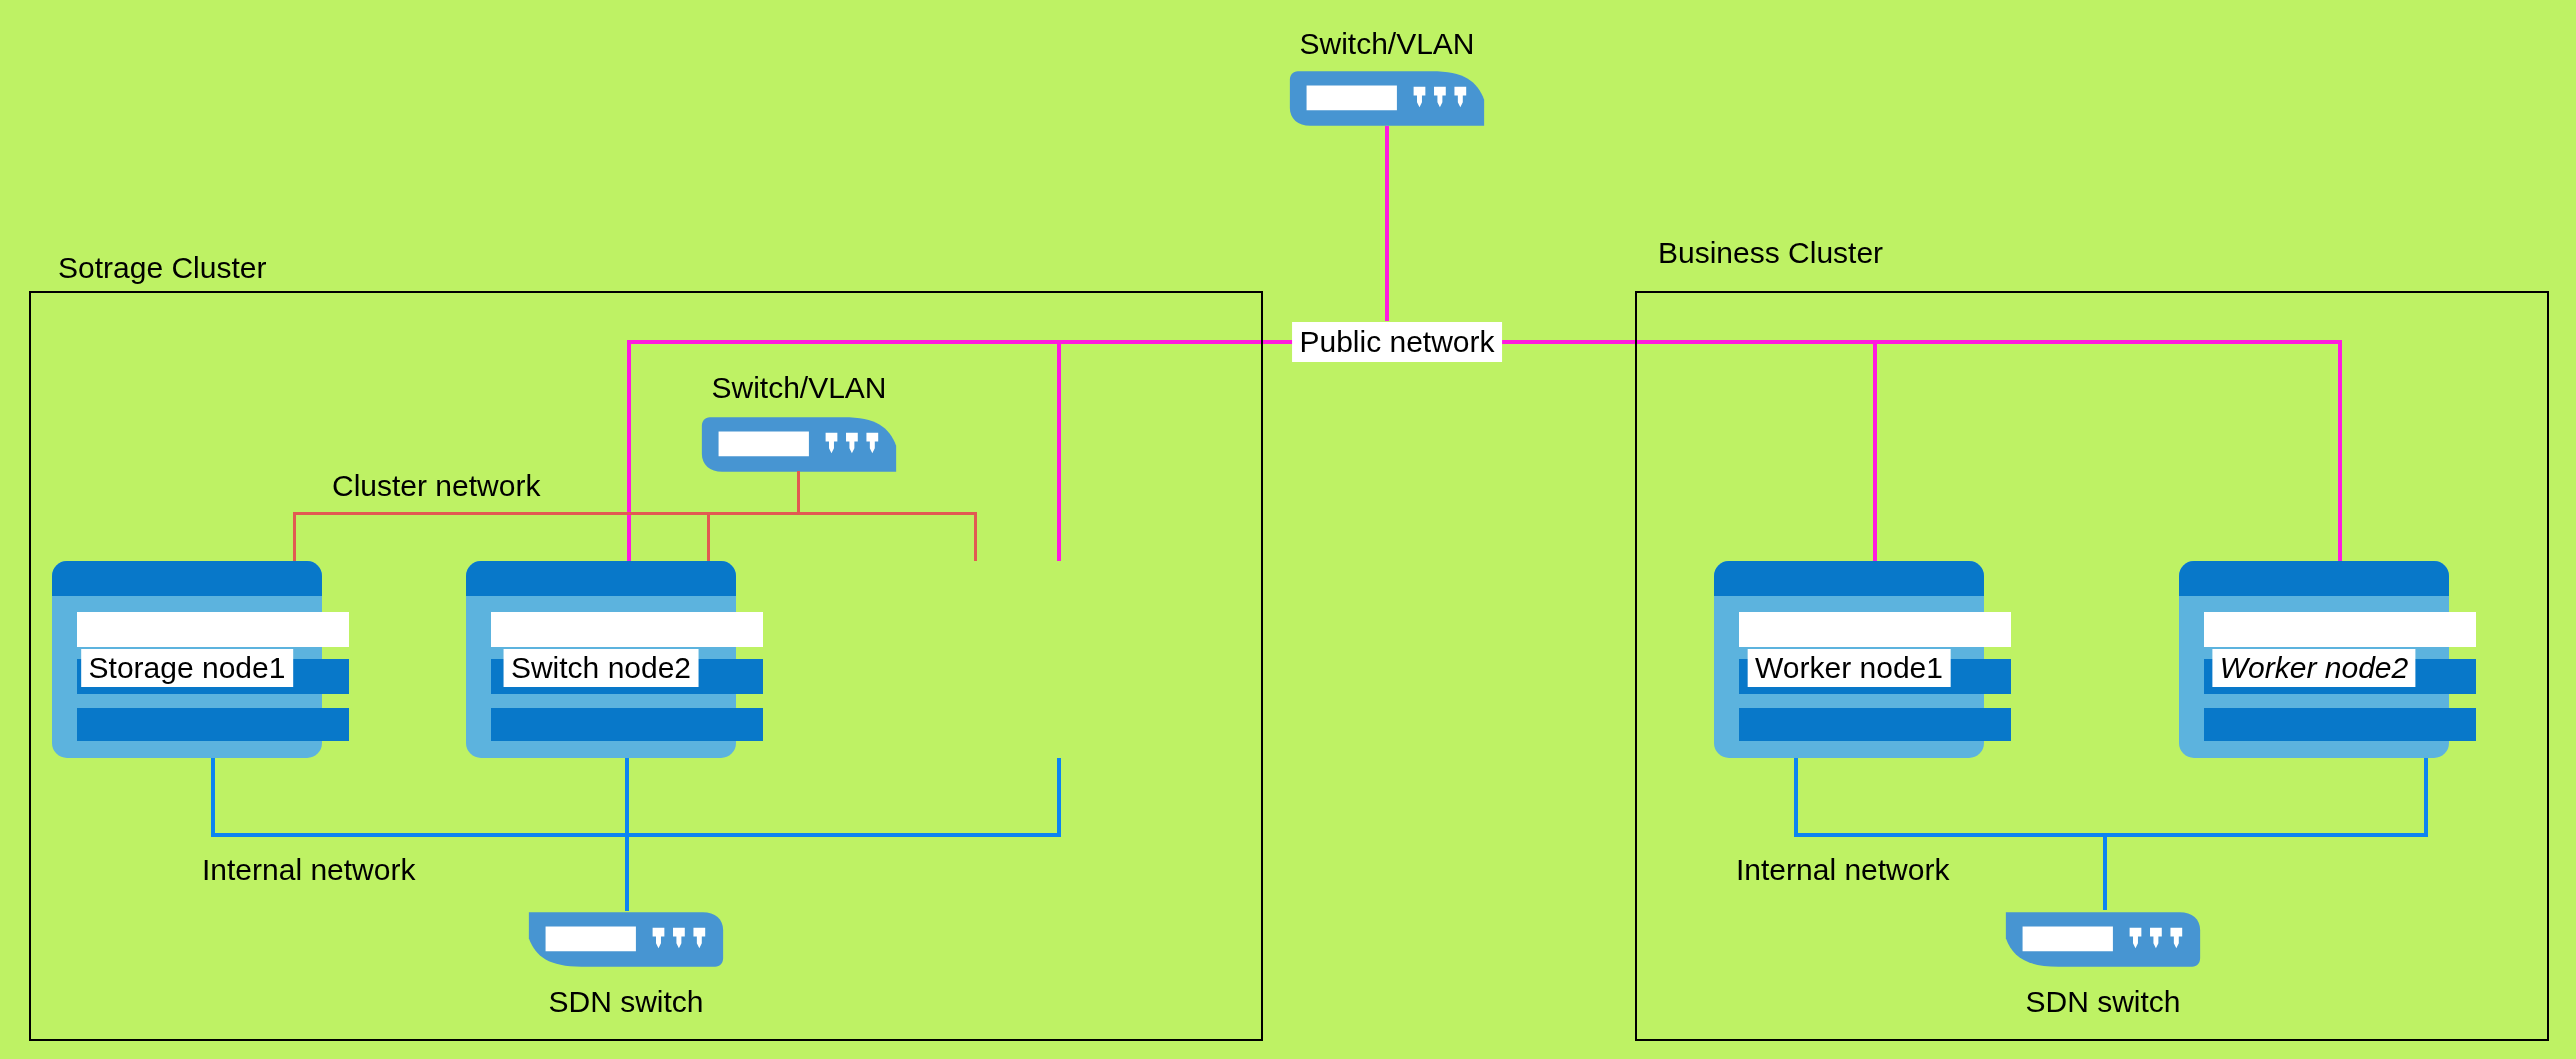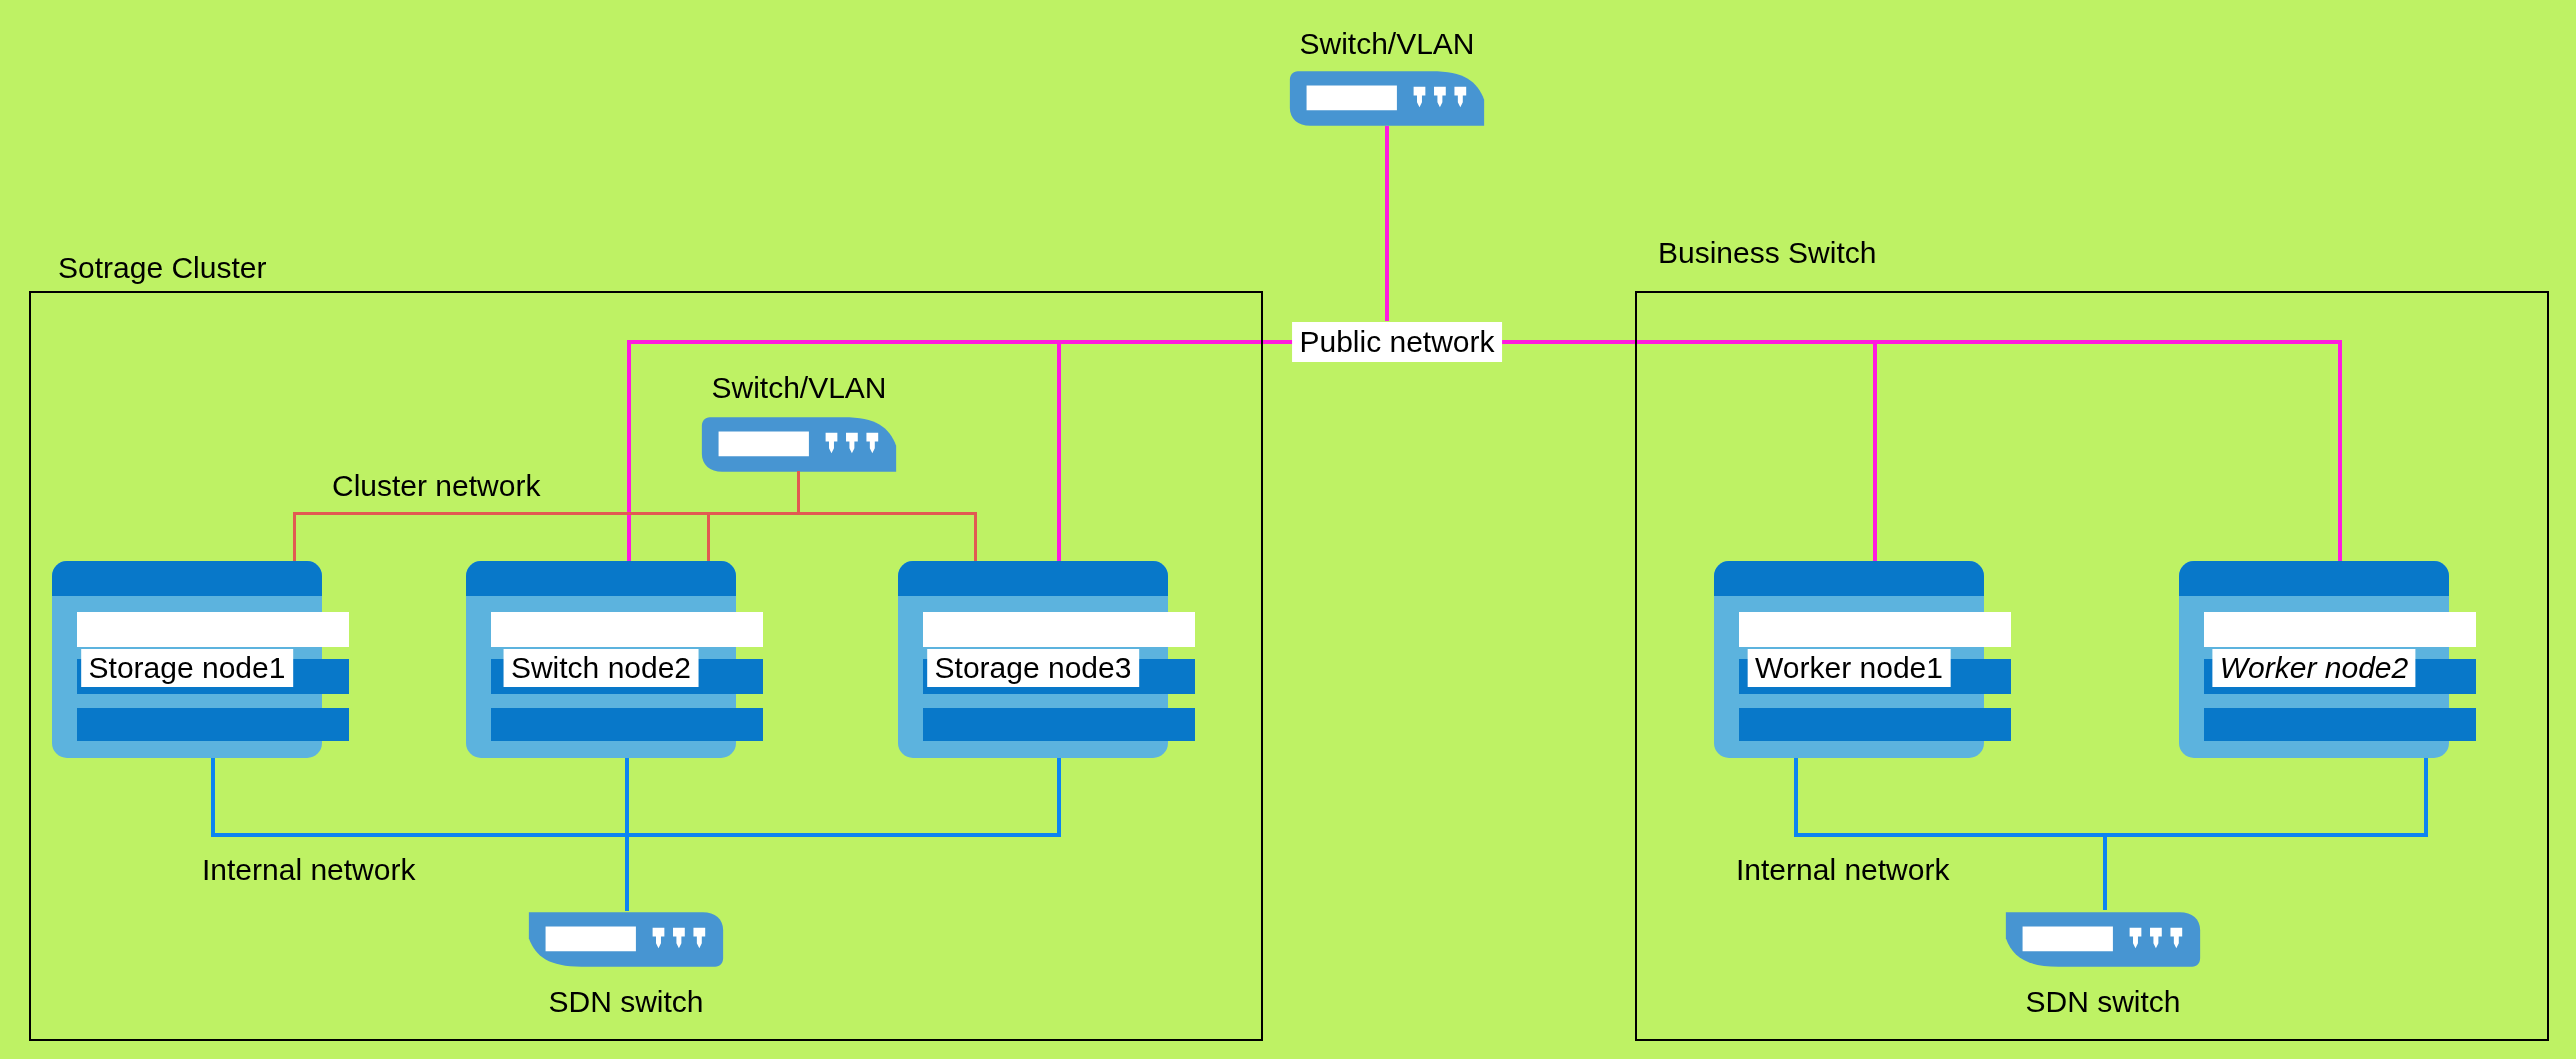--- a/index.html
+++ b/index.html
@@ -91,21 +91,21 @@
   <div class="ln m" style="left:1057px; top:340px; width:3.7px; height:221px;"></div>
   <div class="ln m" style="left:1873px; top:340px; width:3.7px; height:221px;"></div>
   <div class="ln m" style="left:2338px; top:340px; width:3.7px; height:221px;"></div>
 
   <div class="dlabel centered" id="public-network-label" style="left:1397px; top:322px;">Public network</div>
 
   <div class="cluster-box" style="left:28.5px; top:291px; width:1230px; height:746px;"></div>
   <div class="cluster-box" style="left:1635px; top:291px; width:910px; height:746px;"></div>
 
   <div class="dlabel" style="left:58px; top:250px;">Sotrage Cluster</div>
-  <div class="dlabel" style="left:1658px; top:235px;">Business Switch</div>
+  <div class="dlabel" style="left:1658px; top:235px;">Business Cluster</div>
 
   <div class="dlabel centered" style="left:799px; top:370px;">Switch/VLAN</div>
 
   <div class="switch-icon" style="left:700px; top:416px;">
     <svg width="198" height="57" viewBox="0 0 320 92">
       <path class="sw-body" d="M16 2 H232 C284 2 306 18 317 48 L317 90 L36 90 C16 90 3 79 3 61 L3 16 C3 8 8 2 16 2 Z"></path>
       <g fill="#ffffff">
         <rect x="30" y="25" width="146" height="40"></rect>
         <path transform="translate(203 27)" d="M0 0 H19 V14 H13.5 V25 L9.5 33 L5.5 25 V14 H0 Z"></path>
         <path transform="translate(236 27)" d="M0 0 H19 V14 H13.5 V25 L9.5 33 L5.5 25 V14 H0 Z"></path>
@@ -128,27 +128,20 @@
     <div class="s1"></div>
     <div class="s2"></div>
     <div class="lbl">Storage node1</div>
   </div>
   <div class="node" style="left:466px; top:561px;">
     <div class="hdr"></div>
     <div class="ws"></div>
     <div class="s1"></div>
     <div class="s2"></div>
     <div class="lbl">Switch node2</div>
-  </div>
-  <div class="node" style="left:898px; top:561px;">
-    <div class="hdr"></div>
-    <div class="ws"></div>
-    <div class="s1"></div>
-    <div class="s2"></div>
-    <div class="lbl">Storage node3</div>
   </div>
 
   <div class="ln b" style="left:211px; top:758px; width:3.7px; height:79px;"></div>
   <div class="ln b" style="left:1057px; top:758px; width:3.7px; height:79px;"></div>
   <div class="ln b" style="left:625px; top:758px; width:3.7px; height:153px;"></div>
   <div class="ln b" style="left:211px; top:833px; width:849px; height:3.7px;"></div>
 
   <div class="dlabel" style="left:202px; top:852px;">Internal network</div>
 
   <div class="switch-icon" style="left:527px; top:911px;">

